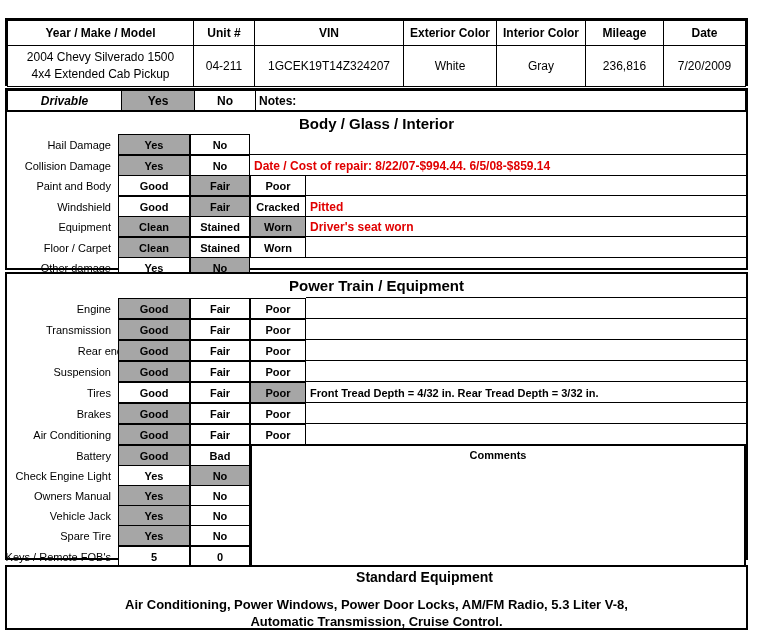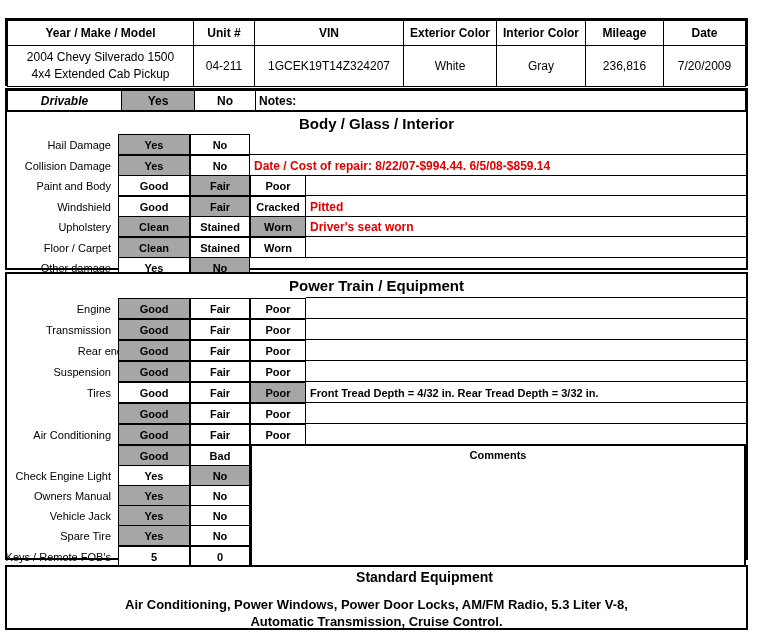--- a/index.html
+++ b/index.html
@@ -156,21 +156,21 @@
   </div>
 
   <div class="frame" style="left:5px; top:110px; width:743px; height:160px;">
     <div class="abs sectiontitle" style="left:0;top:1px;width:100%;height:21px;line-height:21px;">Body / Glass / Interior</div>
   </div>
 
   <div class="rowlabel" style="left:0px;top:134px;width:113px;height:21px;">Hail Damage</div>
   <div class="rowlabel" style="left:0px;top:155px;width:113px;height:21px;">Collision Damage</div>
   <div class="rowlabel" style="left:0px;top:175px;width:113px;height:21px;">Paint and Body</div>
   <div class="rowlabel" style="left:0px;top:196px;width:113px;height:21px;">Windshield</div>
-  <div class="rowlabel" style="left:0px;top:216px;width:113px;height:21px;">Upholstery</div>
+  <div class="rowlabel" style="left:0px;top:216px;width:113px;height:21px;">Equipment</div>
   <div class="rowlabel" style="left:0px;top:237px;width:113px;height:21px;">Floor / Carpet</div>
   <div class="rowlabel" style="left:0px;top:257px;width:113px;height:21px;">Other damage</div>
 
   <div class="cell cellg" style="left:118px;top:134px;width:72px;height:21px;">Yes</div>
   <div class="cell" style="left:190px;top:134px;width:60px;height:21px;">No</div>
 
   <div class="cell cellg" style="left:118px;top:155px;width:72px;height:21px;">Yes</div>
   <div class="cell" style="left:190px;top:155px;width:60px;height:21px;">No</div>
   <div class="freetext red" style="left:250px;top:155px;width:496px;height:21px;">Date / Cost of repair: 8/22/07-$994.44.  6/5/08-$859.14</div>
 
@@ -204,20 +204,21 @@
 
   <div class="frame" style="left:5px; top:272px; width:743px; height:288px;">
     <div class="abs sectiontitle" style="left:0;top:1px;width:100%;height:22px;line-height:22px;">Power Train / Equipment</div>
   </div>
 
   <div class="rowlabel" style="left:0px;top:298px;width:113px;height:21px;">Engine</div>
   <div class="rowlabel" style="left:0px;top:319px;width:113px;height:21px;">Transmission</div>
   <div class="rowlabel" style="left:0px;top:340px;width:113px;height:21px;margin-left:12px;">Rear end</div>
   <div class="rowlabel" style="left:0px;top:361px;width:113px;height:21px;">Suspension</div>
   <div class="rowlabel" style="left:0px;top:382px;width:113px;height:21px;">Tires</div>
+  <div class="rowlabel" style="left:0px;top:403px;width:113px;height:21px;">Brakes</div>
   <div class="rowlabel" style="left:0px;top:424px;width:113px;height:21px;">Air Conditioning</div>
 
   <div class="cell cellg" style="left:118px;top:298px;width:72px;height:21px;">Good</div>
   <div class="cell" style="left:190px;top:298px;width:60px;height:21px;">Fair</div>
   <div class="cell" style="left:250px;top:298px;width:56px;height:21px;">Poor</div>
 
   <div class="cell cellg" style="left:118px;top:319px;width:72px;height:21px;">Good</div>
   <div class="cell" style="left:190px;top:319px;width:60px;height:21px;">Fair</div>
   <div class="cell" style="left:250px;top:319px;width:56px;height:21px;">Poor</div>
 
@@ -244,20 +245,21 @@
 
   <div class="hline" style="left:306px;top:297px;width:440px;"></div>
   <div class="hline" style="left:306px;top:318px;width:440px;"></div>
   <div class="hline" style="left:306px;top:339px;width:440px;"></div>
   <div class="hline" style="left:306px;top:360px;width:440px;"></div>
   <div class="hline" style="left:306px;top:381px;width:440px;"></div>
   <div class="hline" style="left:306px;top:402px;width:440px;"></div>
   <div class="hline" style="left:306px;top:423px;width:440px;"></div>
   <div class="hline" style="left:306px;top:444px;width:440px;"></div>
 
+  <div class="rowlabel" style="left:0px;top:445px;width:113px;height:21px;">Battery</div>
   <div class="rowlabel" style="left:0px;top:465px;width:113px;height:21px;">Check Engine Light</div>
   <div class="rowlabel" style="left:0px;top:505px;width:113px;height:21px;">Vehicle Jack</div>
   <div class="rowlabel" style="left:0px;top:485px;width:113px;height:21px;">Owners Manual</div>
   <div class="rowlabel" style="left:0px;top:525px;width:113px;height:21px;">Spare Tire</div>
   <div class="rowlabel lsmall" style="left:0px;top:546px;width:113px;height:21px;">Keys / Remote FOB's</div>
 
   <div class="cell cellg" style="left:118px;top:445px;width:72px;height:21px;">Good</div>
   <div class="cell" style="left:190px;top:445px;width:60px;height:21px;">Bad</div>
 
   <div class="cell" style="left:118px;top:465px;width:72px;height:21px;">Yes</div>

